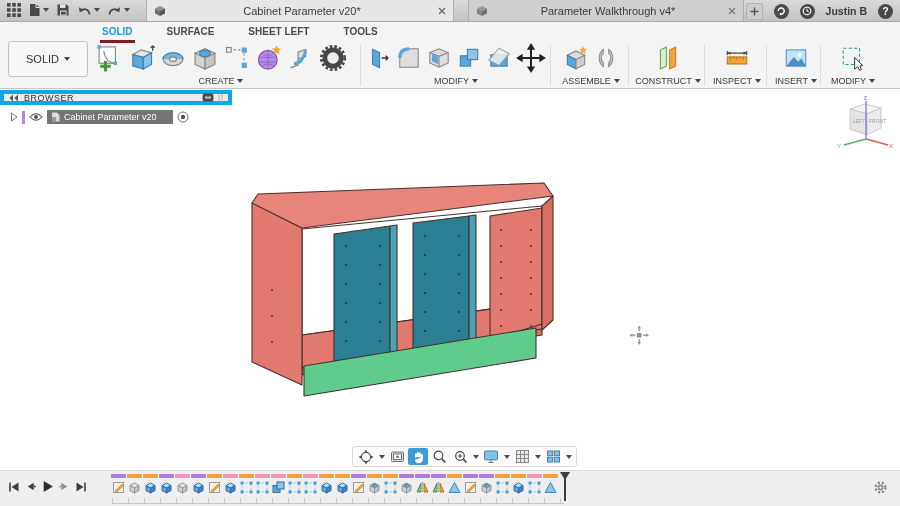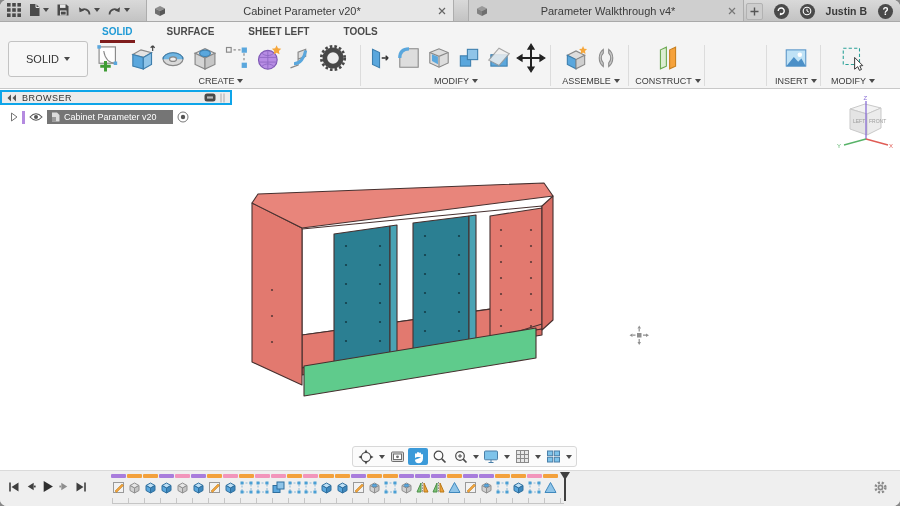--- a/index.html
+++ b/index.html
@@ -1,17 +1,17 @@
 <!DOCTYPE html>
 <html><head>
 <meta charset="utf-8">
 <style>
   html,body{margin:0;padding:0;background:#888;}
   .app{position:relative;width:900px;height:506px;background:#ffffff;overflow:hidden;
-       font-family:"Liberation Sans",sans-serif;border-radius:7px;-webkit-font-smoothing:antialiased;}
+       font-family:"Liberation Sans",sans-serif;-webkit-font-smoothing:antialiased;}
   svg{display:block}
 
   
   .titlebar{position:absolute;top:0;left:0;width:900px;height:22px;
     background:linear-gradient(#d9d9d9,#c3c3c3);border-bottom:1px solid #a9a9a9;box-sizing:border-box;}
   .tb-left{position:absolute;left:7px;top:3px;display:flex;align-items:center;gap:7px;}
   .tb-ic{display:flex;align-items:center;gap:2px;cursor:default;}
   .caret{width:0;height:0;border-left:3px solid transparent;border-right:3px solid transparent;border-top:4px solid #4a4a4a;display:inline-block;}
   .doc-tab{position:absolute;top:0;height:21px;display:flex;align-items:center;gap:6px;padding:0 7px;
     font-size:11px;color:#3c3c3c;box-sizing:border-box;border-left:1px solid #adadad;border-right:1px solid #adadad;}
@@ -33,21 +33,21 @@
   .rtab{font-size:10px;font-weight:bold;color:#4a4a4a;padding:0 2px 3px 2px;cursor:default;}
   .rtab.active{color:#1f9ad6;border-bottom:3px solid #7f1d1d;}
   .rgroup{position:absolute;top:19px;text-align:left;}
   .gicons{display:flex;align-items:center;justify-content:center;gap:4px;height:33px;}
   .gicons .ic{display:flex;align-items:center;justify-content:center;}
   .glabel{font-size:9px;color:#3a3a3a;margin-top:2px;display:flex;align-items:center;justify-content:center;gap:3px;}
   .gsep{position:absolute;top:23px;height:41px;width:1px;background:#dcdcdc;}
 
   
   .browser-head{position:absolute;top:90px;left:0;width:232px;height:15px;background:#ececec;
-    border:2px solid #0ea5e9;box-sizing:border-box;display:flex;align-items:center;gap:5px;padding:0 5px;}
+    border:4px solid #0ea5e9;box-sizing:border-box;display:flex;align-items:center;gap:5px;padding:0 5px;}
   .bh-label{font-size:9px;color:#333;letter-spacing:.5px;}
   .bh-right{margin-left:auto;display:flex;align-items:center;gap:4px;}
   .browser-row{position:absolute;top:110px;left:10px;display:flex;align-items:center;gap:4px;}
   .sel-bar{width:3px;height:13px;background:#b48ae0;}
   .doc-pill{display:flex;align-items:center;gap:4px;background:#757575;color:#fff;font-size:9px;
     height:14px;padding:0 16px 0 4px;}
 
   
   .cabinet{position:absolute;left:240px;top:172px;}
   .pan-cursor{position:absolute;left:628px;top:324px;}
@@ -342,20 +342,37 @@
               <polygon points="13.5,4.5 19,2 19,19.5 13.5,22" fill="#f6a23b" stroke="#c77f1f"></polygon>
             </svg>
           </span>
       </div>
       <div class="glabel">
           <span>CONSTRUCT</span>
           <span class="caret"></span>
         </div>
     </div>
 
+    <div class="rgroup" style="left:708px;width:58px;">
+      <div class="gicons">
+        <span class="ic">
+            <svg width="26" height="26" viewBox="0 0 24 24">
+              <path d="M3 7.5 h18 M3 5.5 v4 M21 5.5 v4" stroke="#444" fill="none"></path>
+              <polygon points="3,7.5 6,6 6,9" fill="#444"></polygon>
+              <polygon points="21,7.5 18,6 18,9" fill="#444"></polygon>
+              <rect x="3" y="11" width="18" height="6.5" fill="#f6a23b" stroke="#b97a17"></rect>
+              <path d="M6 11 v3 M9 11 v2 M12 11 v3 M15 11 v2 M18 11 v3" stroke="#b97a17" fill="none"></path>
+            </svg>
+          </span>
+      </div>
+      <div class="glabel">
+          <span>INSPECT</span>
+          <span class="caret"></span>
+        </div>
+    </div>
 
     <div class="rgroup" style="left:770px;width:52px;">
       <div class="gicons">
         <span class="ic">
             <svg width="26" height="26" viewBox="0 0 24 24">
               <rect x="3" y="4.5" width="18" height="15" fill="#bfe2f6" stroke="#5a96c8"></rect>
               <circle cx="15.5" cy="9" r="2.1" fill="#fff"></circle>
               <polygon points="3,19.5 10,11 14,15.5 17,12.5 21,19.5" fill="#4b8fc7"></polygon>
             </svg>
           </span>

